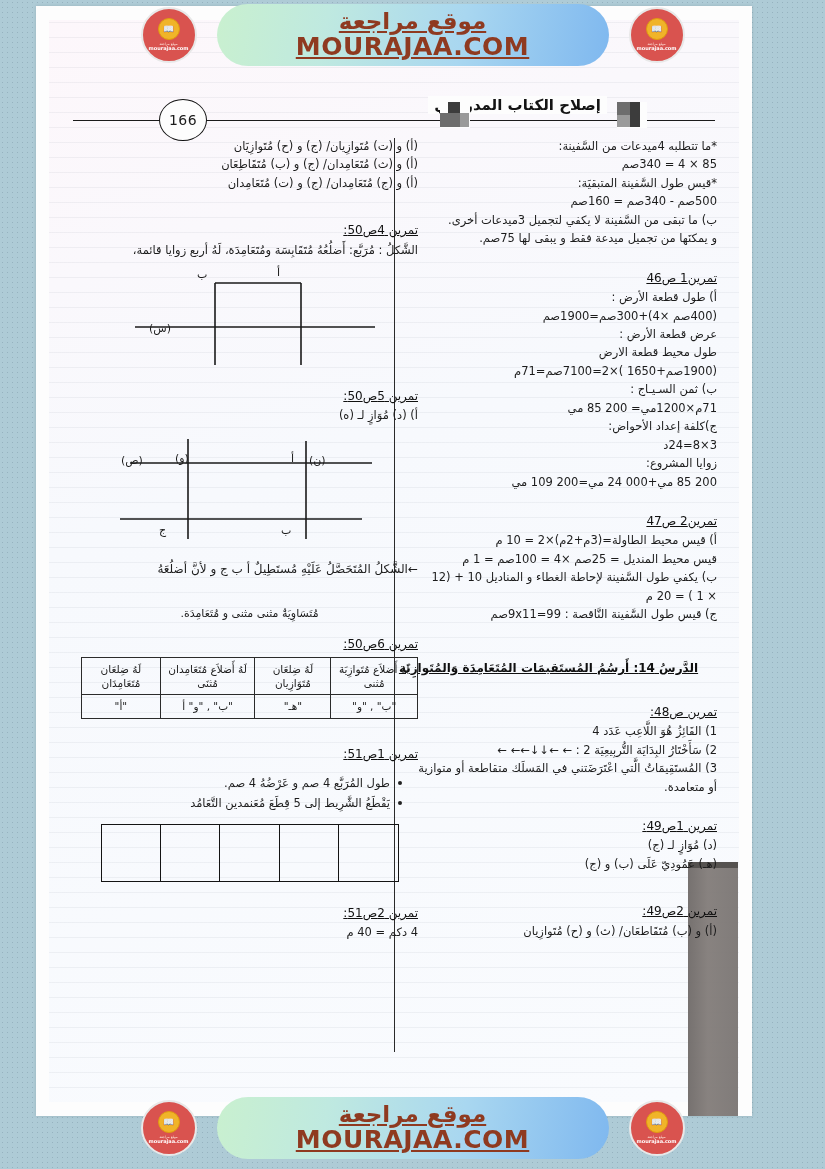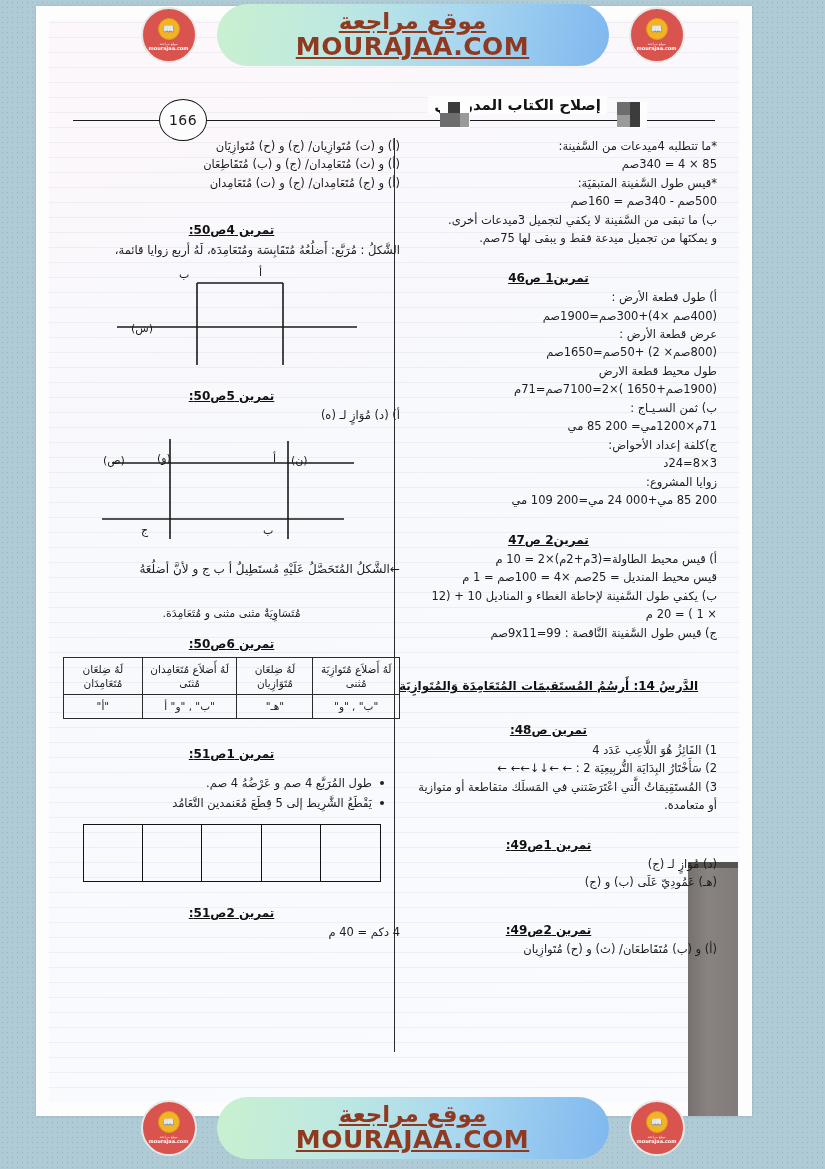--- a/index.html
+++ b/index.html
@@ -126,31 +126,31 @@
     position:absolute;right:50%;top:0;bottom:34px;
     width:0;border-right:1.4px solid #2a2a2a;
     transform:translateX(1px);
   }
   .col{
     position:absolute;top:0;bottom:0;width:337px;
     font-size:11.5px;color:#1c1c1c;line-height:1.52;
     text-align:right;
   }
   .col.right{right:8px;}
-  .col.left{left:0;}
+  .col.left{left:18px;}
 
   p{margin:0;}
   .ln{margin:0 0 1px;}
   .sp{height:11px;}
   .sp-s{height:6px;}
   .sp-l{height:20px;}
 
   .ex-title{
-    font-weight:bold;font-size:12px;color:#101010;
-    text-decoration:underline;margin:0 0 2px;text-align:center;
+    font-weight:normal;font-size:12px;color:#101010;
+    text-decoration:underline;margin:0 0 2px;
   }
   .lesson-title{
     font-weight:bold;font-size:12px;color:#101010;
     text-decoration:underline;text-align:center;margin:0;
   }
   .note{font-size:11px;}
   .bullets{margin:12px;padding:0 16px 0 0;list-style:none;}
   .bullets li{position:relative;margin:0 0 2px;}
   .bullets li::before{
     content:"";position:absolute;right:-12px;top:6px;
@@ -240,21 +240,20 @@
         <p class="ln">500صم - 340صم = 160صم</p>
         <p class="ln">ب) ما تبقى من السَّفينة لا يكفي لتجميل 3ميدعات أخرى.</p>
         <p class="ln">و يمكنَها من تجميل ميدعة فقط و يبقى لها 75صم.</p>
 
         <div class="sp-l"></div>
 
         <p class="ex-title">تمرين1 ص46</p>
         <p class="ln">أ) طول قطعة الأرض :</p>
         <p class="ln">(400صم ×4)+300صم=1900صم</p>
         <p class="ln">عرض قطعة الأرض :</p>
-        <p class="ln">(800صم× 2) +50صم=1650صم</p>
         <p class="ln">طول محيط قطعة الارض</p>
         <p class="ln">(1900صم+1650 )×2=7100صم=71م</p>
         <p class="ln">ب) ثمن السـيـاج :</p>
         <p class="ln">71م×1200مي= 200 85 مي</p>
         <p class="ln">ج)كلفة إعداد الأحواض:</p>
         <p class="ln">3×8=24د</p>
         <p class="ln">زوايا المشروع:</p>
         <p class="ln">200 85 مي+000 24 مي=200 109 مي</p>
 
         <div class="sp-l"></div>

